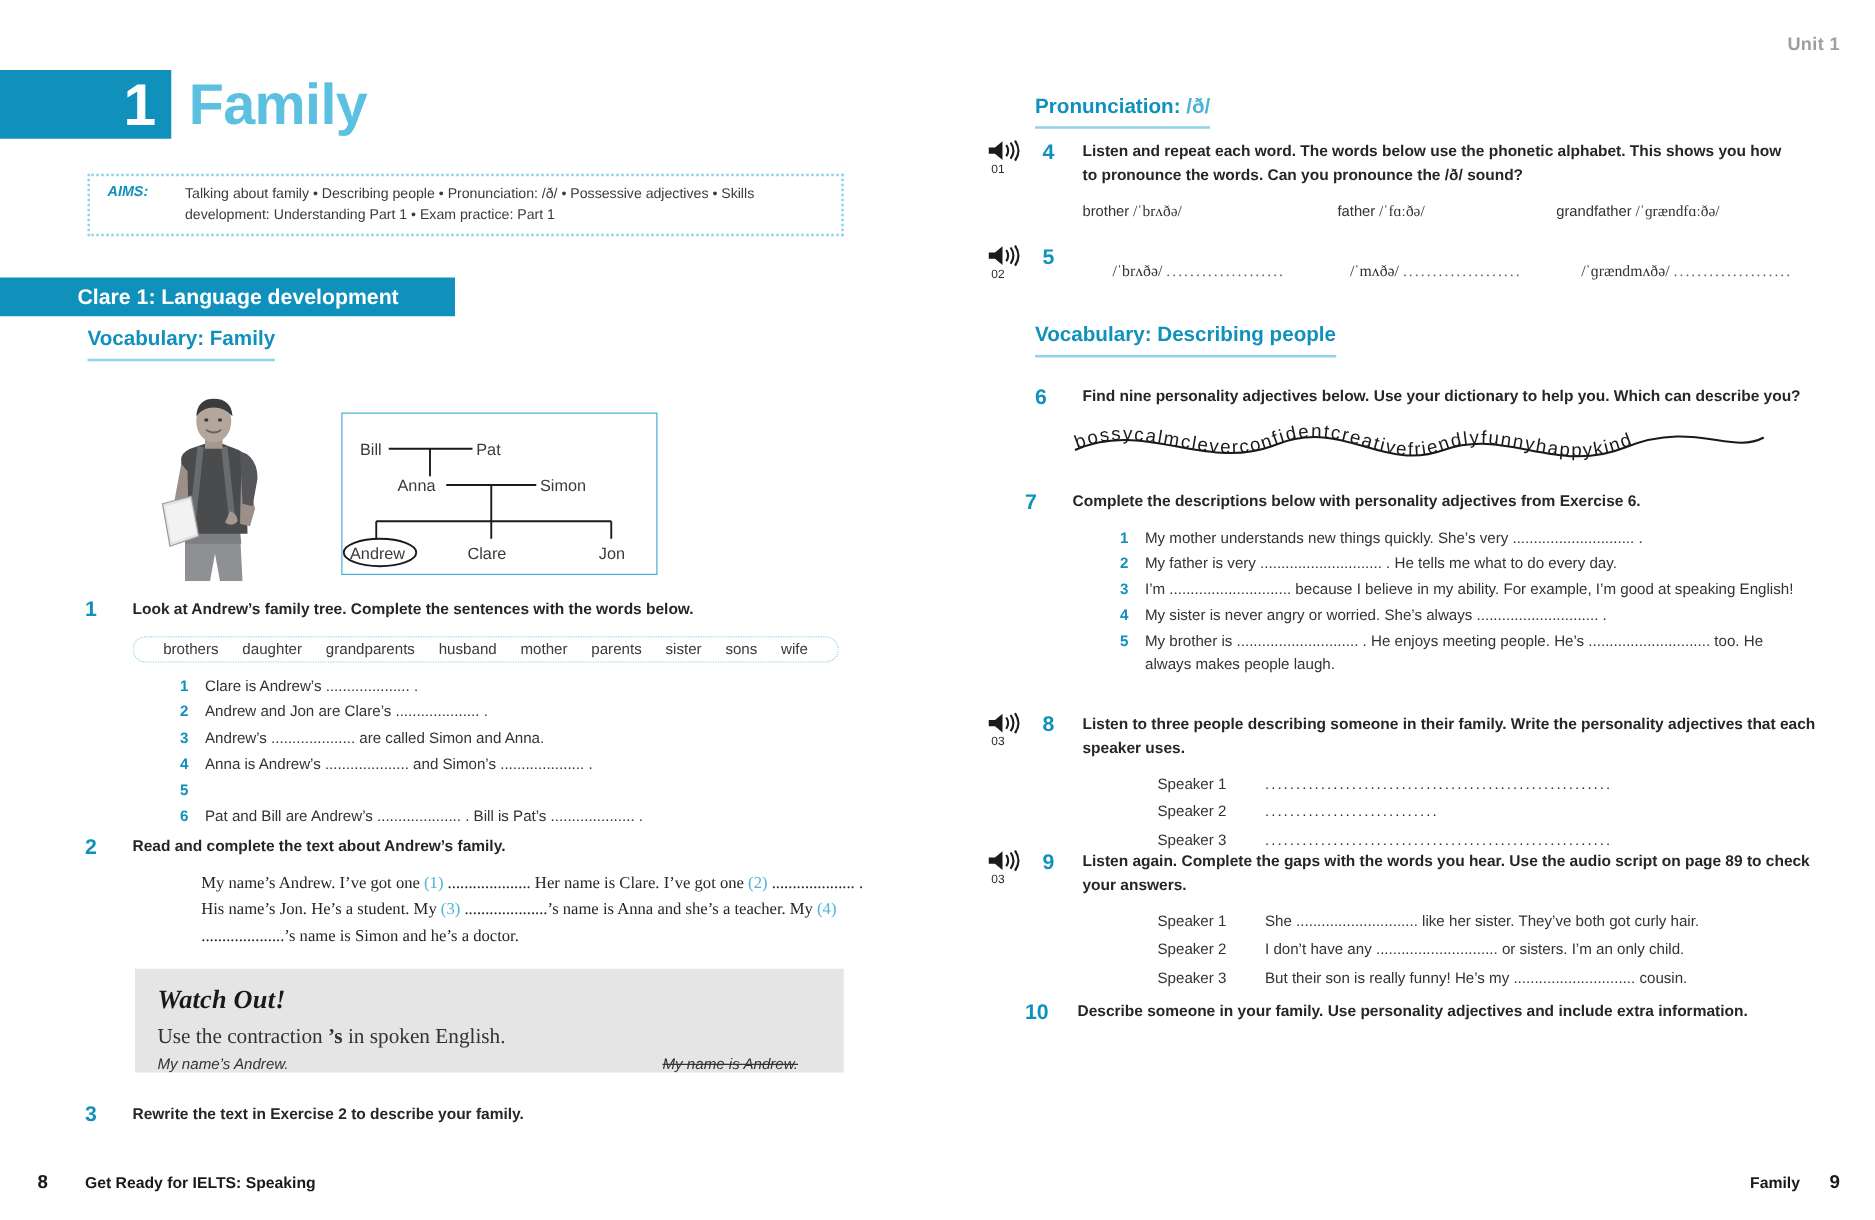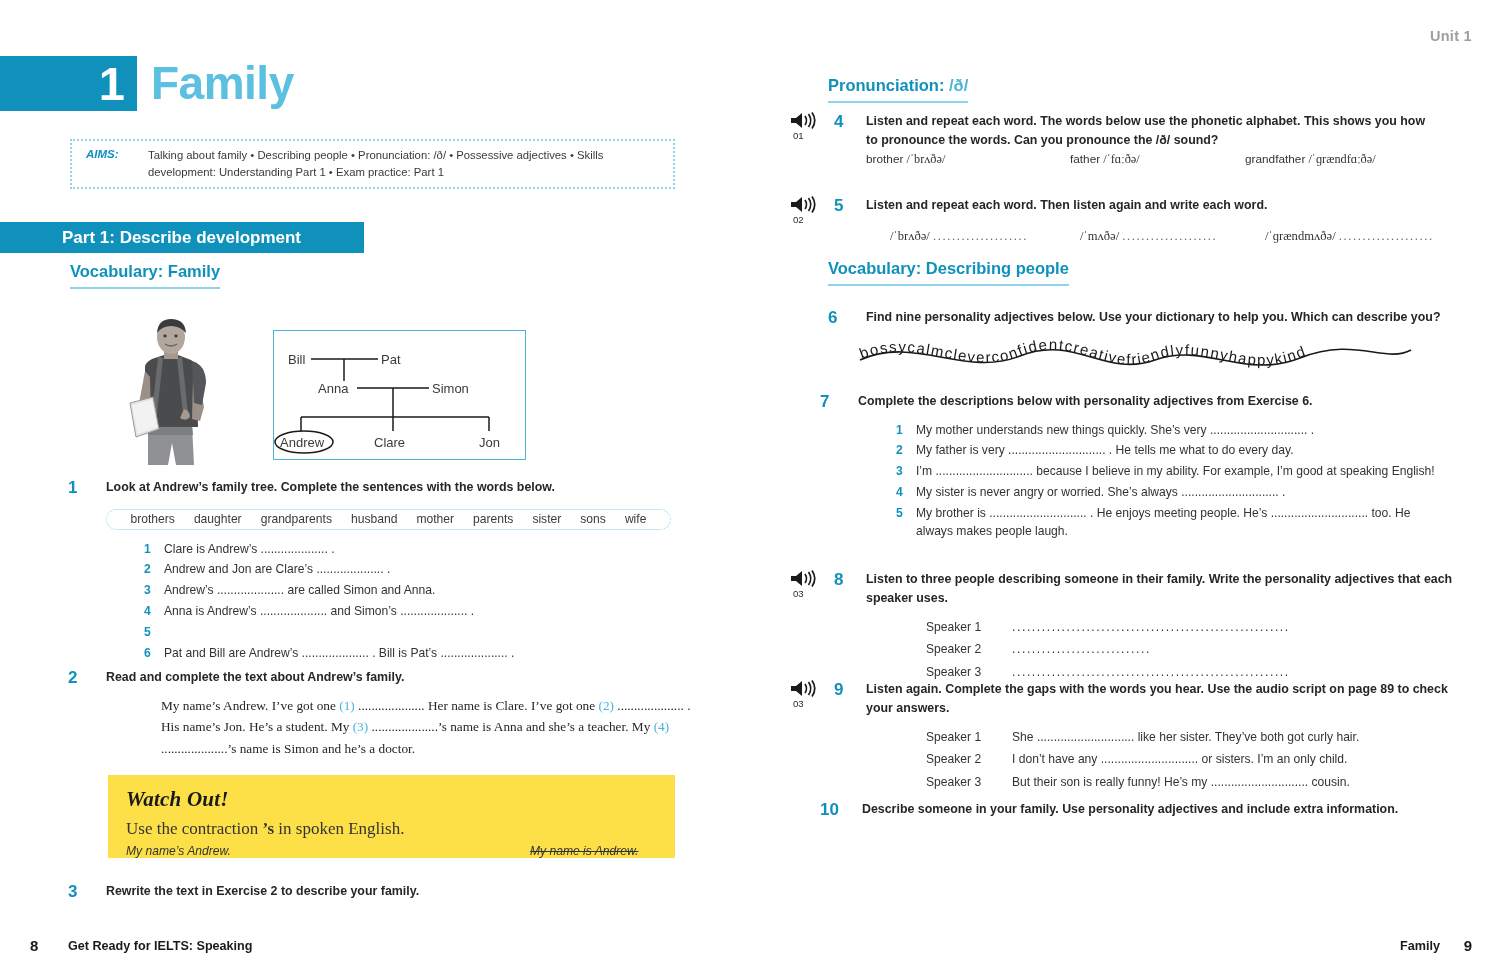--- a/index.html
+++ b/index.html
@@ -109,21 +109,21 @@
   .serif-para {
     font-family: "Liberation Serif", serif;
     font-size: 13.3px; line-height: 1.62; color: #262626;
     width: 530px; margin-top: 8px;
   }
   .serif-para .gapnum { color: #4cb4d6; }
 
   
   .watchout {
     position: absolute; left: 108px; top: 775px; width: 567px; height: 83px;
-    background: #fde047; padding: 12px 18px 0 18px;
+    background: #e5e5e5; padding: 12px 18px 0 18px;
   }
   .watchout-title {
     font-family: "Liberation Serif", serif;
     font-style: italic; font-weight: bold; font-size: 21px;
     color: #1a1a1a; margin: 0 0 7px 0; letter-spacing: .2px;
   }
   .watchout-line { font-size: 17px; color: #333; margin-bottom: 5px; font-family: Liberation Serif, serif; }
   .watchout-ex { display: flex; font-size: 12.1px; font-style: italic; color: #333; }
   .watchout-ex .good { width: 404px; flex: 0 0 404px; }
   .watchout-ex .bad { text-decoration: line-through; }
@@ -131,21 +131,21 @@
   
   .pron-head { position: absolute; left: 38px; top: 76px; }
   .vocab-desc { position: absolute; left: 38px; top: 259px; }
 
   .audio-ex { position: absolute; display: flex; }
   .audio-icon-wrap { width: 44px; flex: 0 0 44px; text-align: left; }
   .audio-icon { display: block; }
   .audio-track { font-size: 9.6px; color: #2b2b2b; margin-top: 1px; margin-left: 3px; }
 
   .pron-words {
-    display: flex; margin-top: 1px; font-size: 12.3px;
+    display: flex; margin-top: 11px; font-size: 12.3px;
     font-family: "Liberation Serif", serif; color: #333;
   }
   .pron-words .pw { }
   .pron-words .pw-label { font-family: "Liberation Sans", sans-serif; font-size: 11.8px; }
 
   .pron-gaps {
     display: flex; margin-top: 12px; font-size: 12.6px;
     font-family: "Liberation Serif", serif; color: #333;
   }
 
@@ -183,21 +183,21 @@
         <span class="title-num">1</span>
       </div>
       <div class="title-word">Family</div>
     </div>
 
     <div class="aims">
       <div class="aims-label">AIMS:</div>
       <div class="aims-text">Talking about family • Describing people • Pronunciation: /ð/ • Possessive adjectives • Skills development: Understanding Part 1 • Exam practice: Part 1</div>
     </div>
 
-    <div class="part-banner">Part 1: Describe development</div>
+    <div class="part-banner">Clare 1: Language development</div>
 
     <div class="vocab-family">
       <span class="sec-head">Vocabulary: Family</span>
     </div>
 
     <div class="photo">
       <svg width="105" height="148" viewBox="0 0 105 148">
         <rect width="105" height="148" fill="#ffffff"></rect>
 
         <path d="M30 108 L74 108 L76 148 L58 148 L54 126 L50 148 L30 148 Z" fill="#8e9094"></path>
@@ -361,21 +361,20 @@
         <svg class="audio-icon" width="28" height="17" viewBox="0 0 28 17">
           <path d="M1 6 L6 6 L12 1 L12 16 L6 11 L1 11 Z" fill="#1a1a1a"></path>
           <path d="M15 4 Q18 8.5 15 13" stroke="#1a1a1a" stroke-width="1.7" fill="none"></path>
           <path d="M18.5 2 Q23 8.5 18.5 15" stroke="#1a1a1a" stroke-width="1.7" fill="none"></path>
           <path d="M22 0.5 Q27.5 8.5 22 16.5" stroke="#1a1a1a" stroke-width="1.7" fill="none"></path>
         </svg>
         <div class="audio-track">02</div>
       </div>
       <div class="ex-num" style="width:32px; flex:0 0 32px;">5</div>
       <div class="ex-body" style="width:600px;">
-        <div class="ex-stem">Listen and repeat each word. Then listen again and write each word.</div>
         <div class="pron-gaps" style="margin-left:24px;">
           <div style="width:190px;"><span>/ˈbrʌðə/</span> <span class="dots">....................</span></div>
           <div style="width:185px;"><span>/ˈmʌðə/</span> <span class="dots">....................</span></div>
           <div><span>/ˈɡrændmʌðə/</span> <span class="dots">....................</span></div>
         </div>
       </div>
     </div>
 
     <div class="vocab-desc">
       <span class="sec-head">Vocabulary: Describing people</span>

